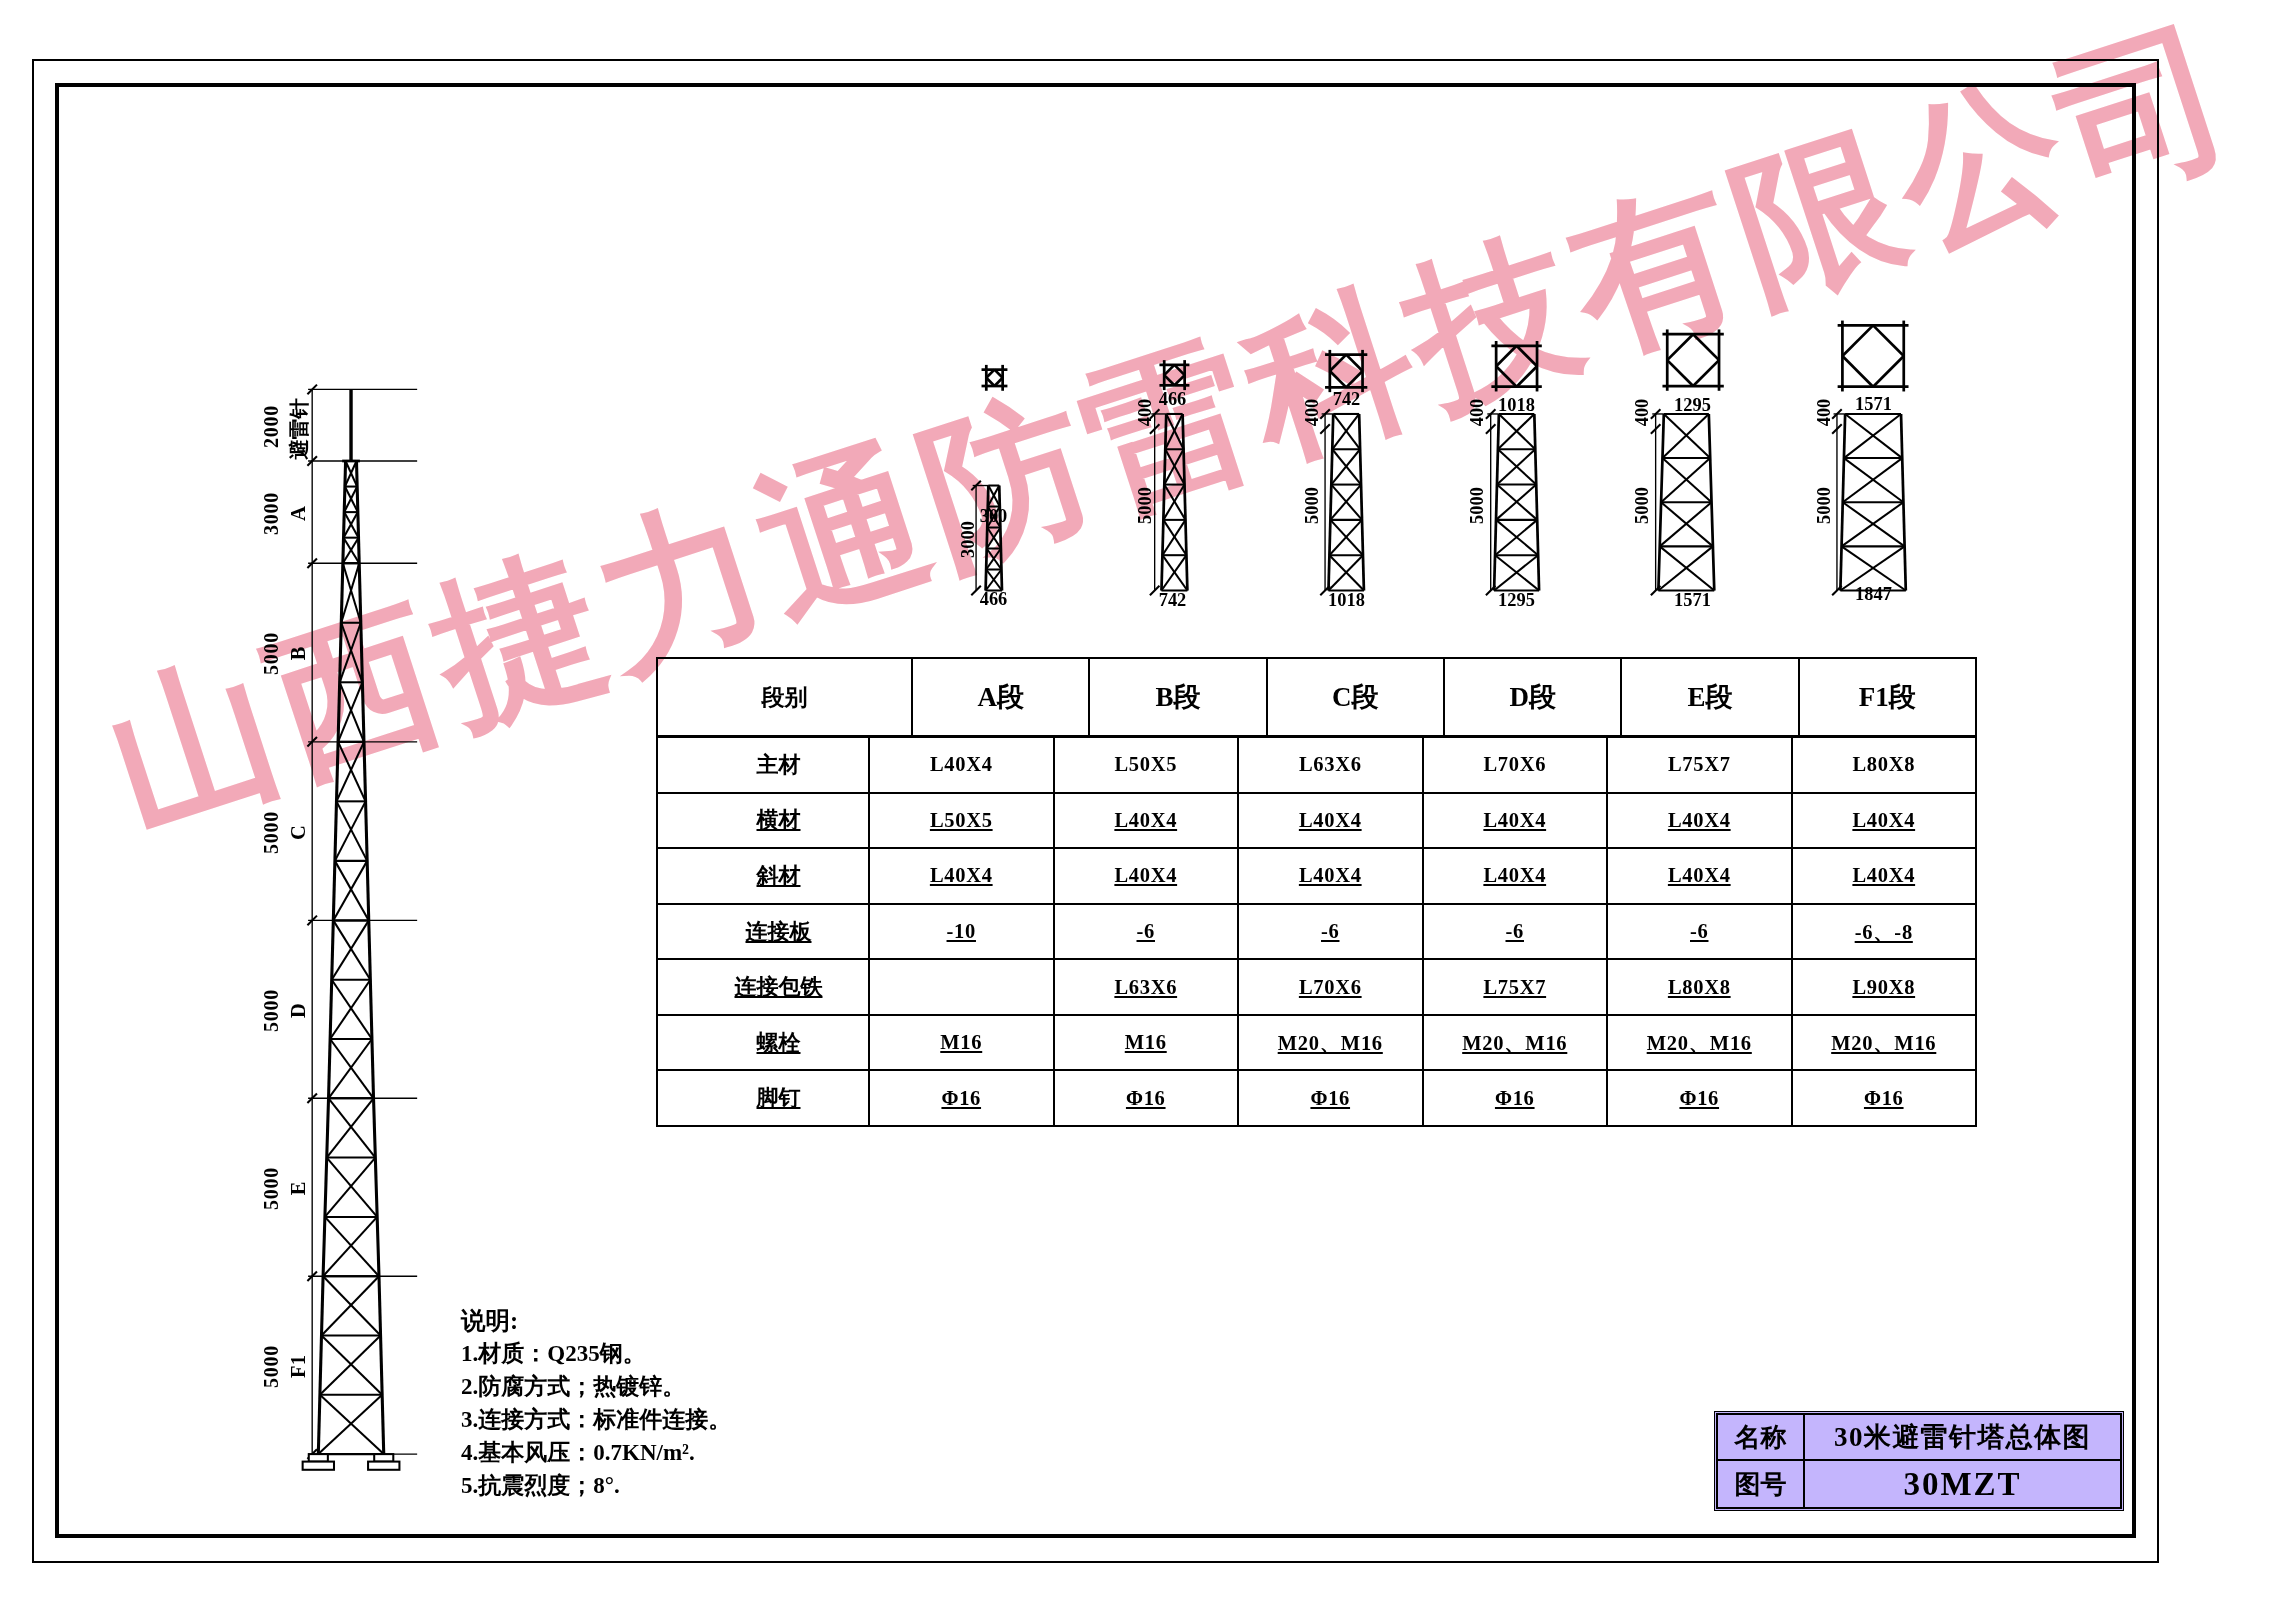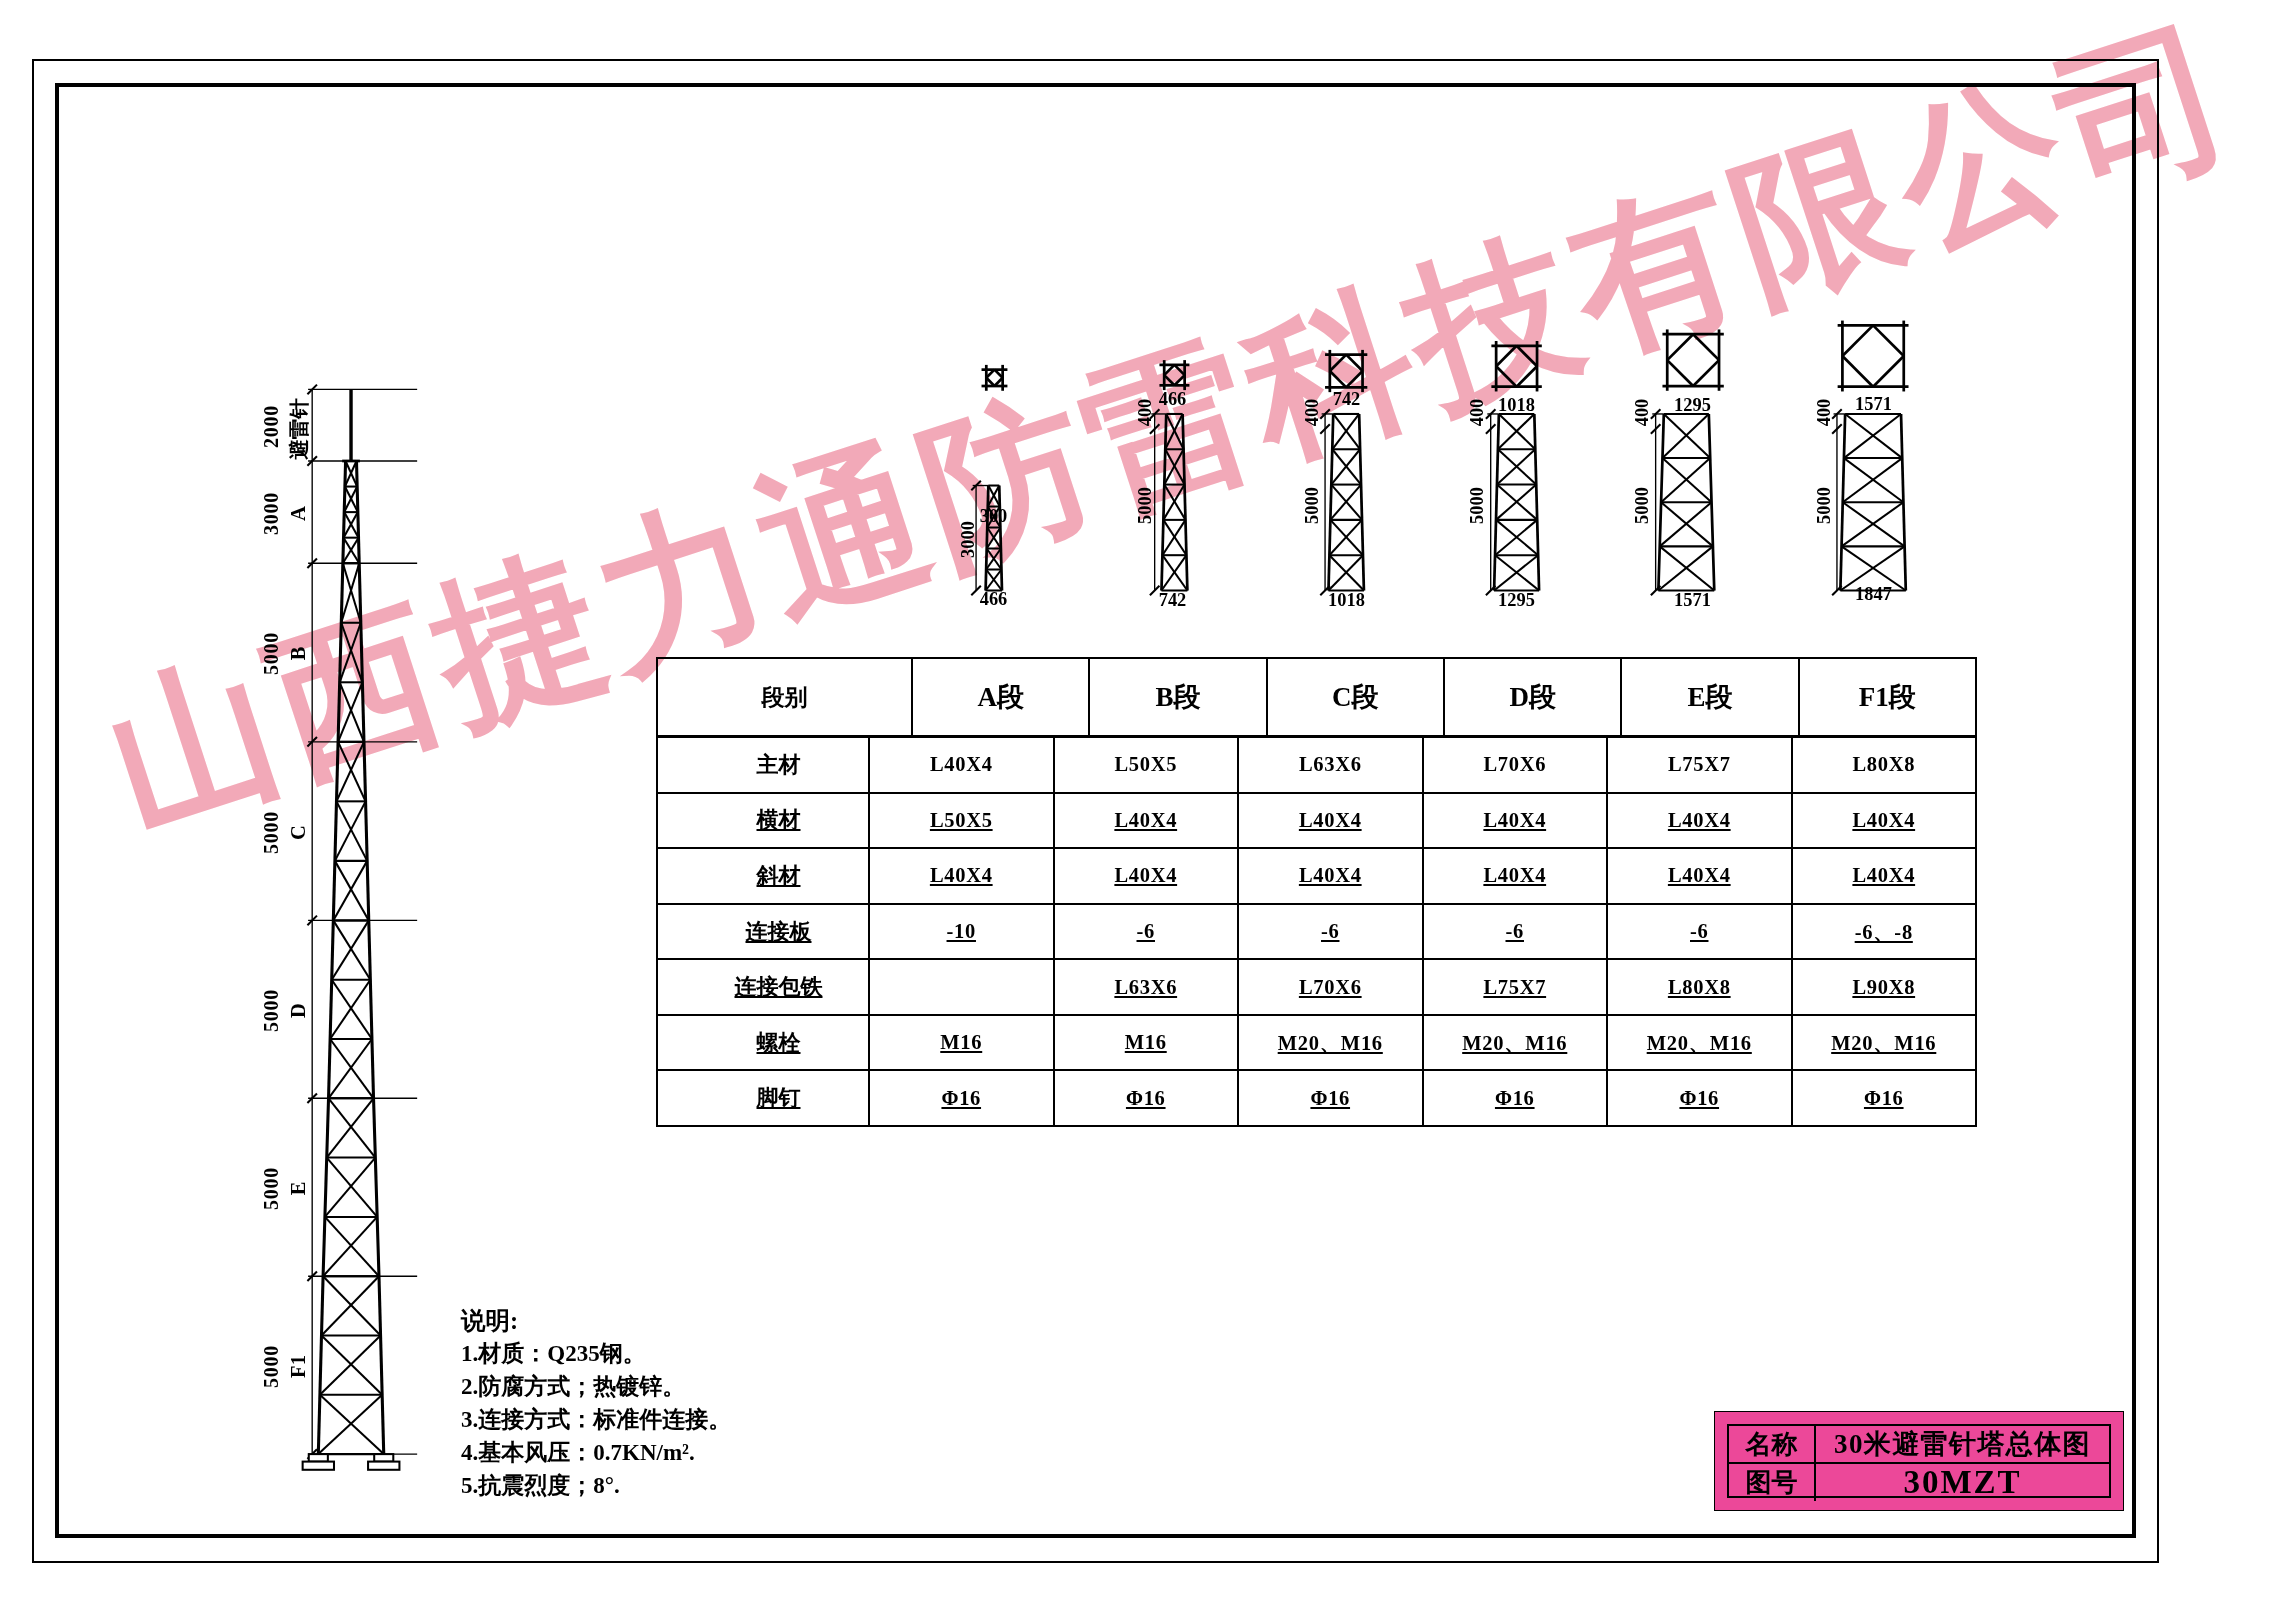--- a/index.html
+++ b/index.html
@@ -26,21 +26,21 @@
   .spec-group-txt{width:24.5px;font-size:22px;line-height:42px;word-break:break-all;text-align:center;}
   .spec-rows{flex:1;display:flex;flex-direction:column;}
   .spec-row{flex:1;display:flex;padding-left:31px;}
   .spec-row + .spec-row{border-top:2px solid #000;text-decoration:underline;}
   .spec-rlabel{width:179px;display:flex;align-items:center;justify-content:center;font-size:22px;}
   .spec-cell{flex:1;border-left:2px solid #000;display:flex;align-items:center;justify-content:center;font-size:20.5px;letter-spacing:0.7px;}
   
   .notes{left:461px;top:1304px;font-weight:bold;font-size:23px;line-height:33px;}
   .notes .nt{font-size:24.5px;}
   
-  .tblock{left:1714px;top:1411px;width:410px;height:100px;border:1.4px solid #000;padding:12px;box-sizing:border-box;background:#ec4899;}
+  .tblock{left:1714px;top:1411px;width:410px;height:100px;border:1.4px solid #000;padding:1px;box-sizing:border-box;background:#c4b5fd;}
   .tblock-in{width:100%;height:100%;border:2.7px solid #000;box-sizing:border-box;display:grid;grid-template-columns:87px 1fr;grid-template-rows:1fr 1fr;font-weight:bold;}
   .tb-cell{display:flex;align-items:center;justify-content:center;}
   .tb-lab{border-right:2px solid #000;font-size:26px;}
   .tb-r1{border-bottom:2px solid #000;}
   .tb-name{font-size:27px;letter-spacing:1.4px;}
   .tb-num{font-size:33px;letter-spacing:2px;}
   
   .watermark{left:116px;top:689px;font-size:164px;line-height:164px;font-weight:bold;color:#ef94a6;letter-spacing:6.8px;white-space:nowrap;transform:rotate(-18deg);transform-origin:0 50%;opacity:0.8;mix-blend-mode:multiply;pointer-events:none;z-index:50;}
 </style>
 </head>

